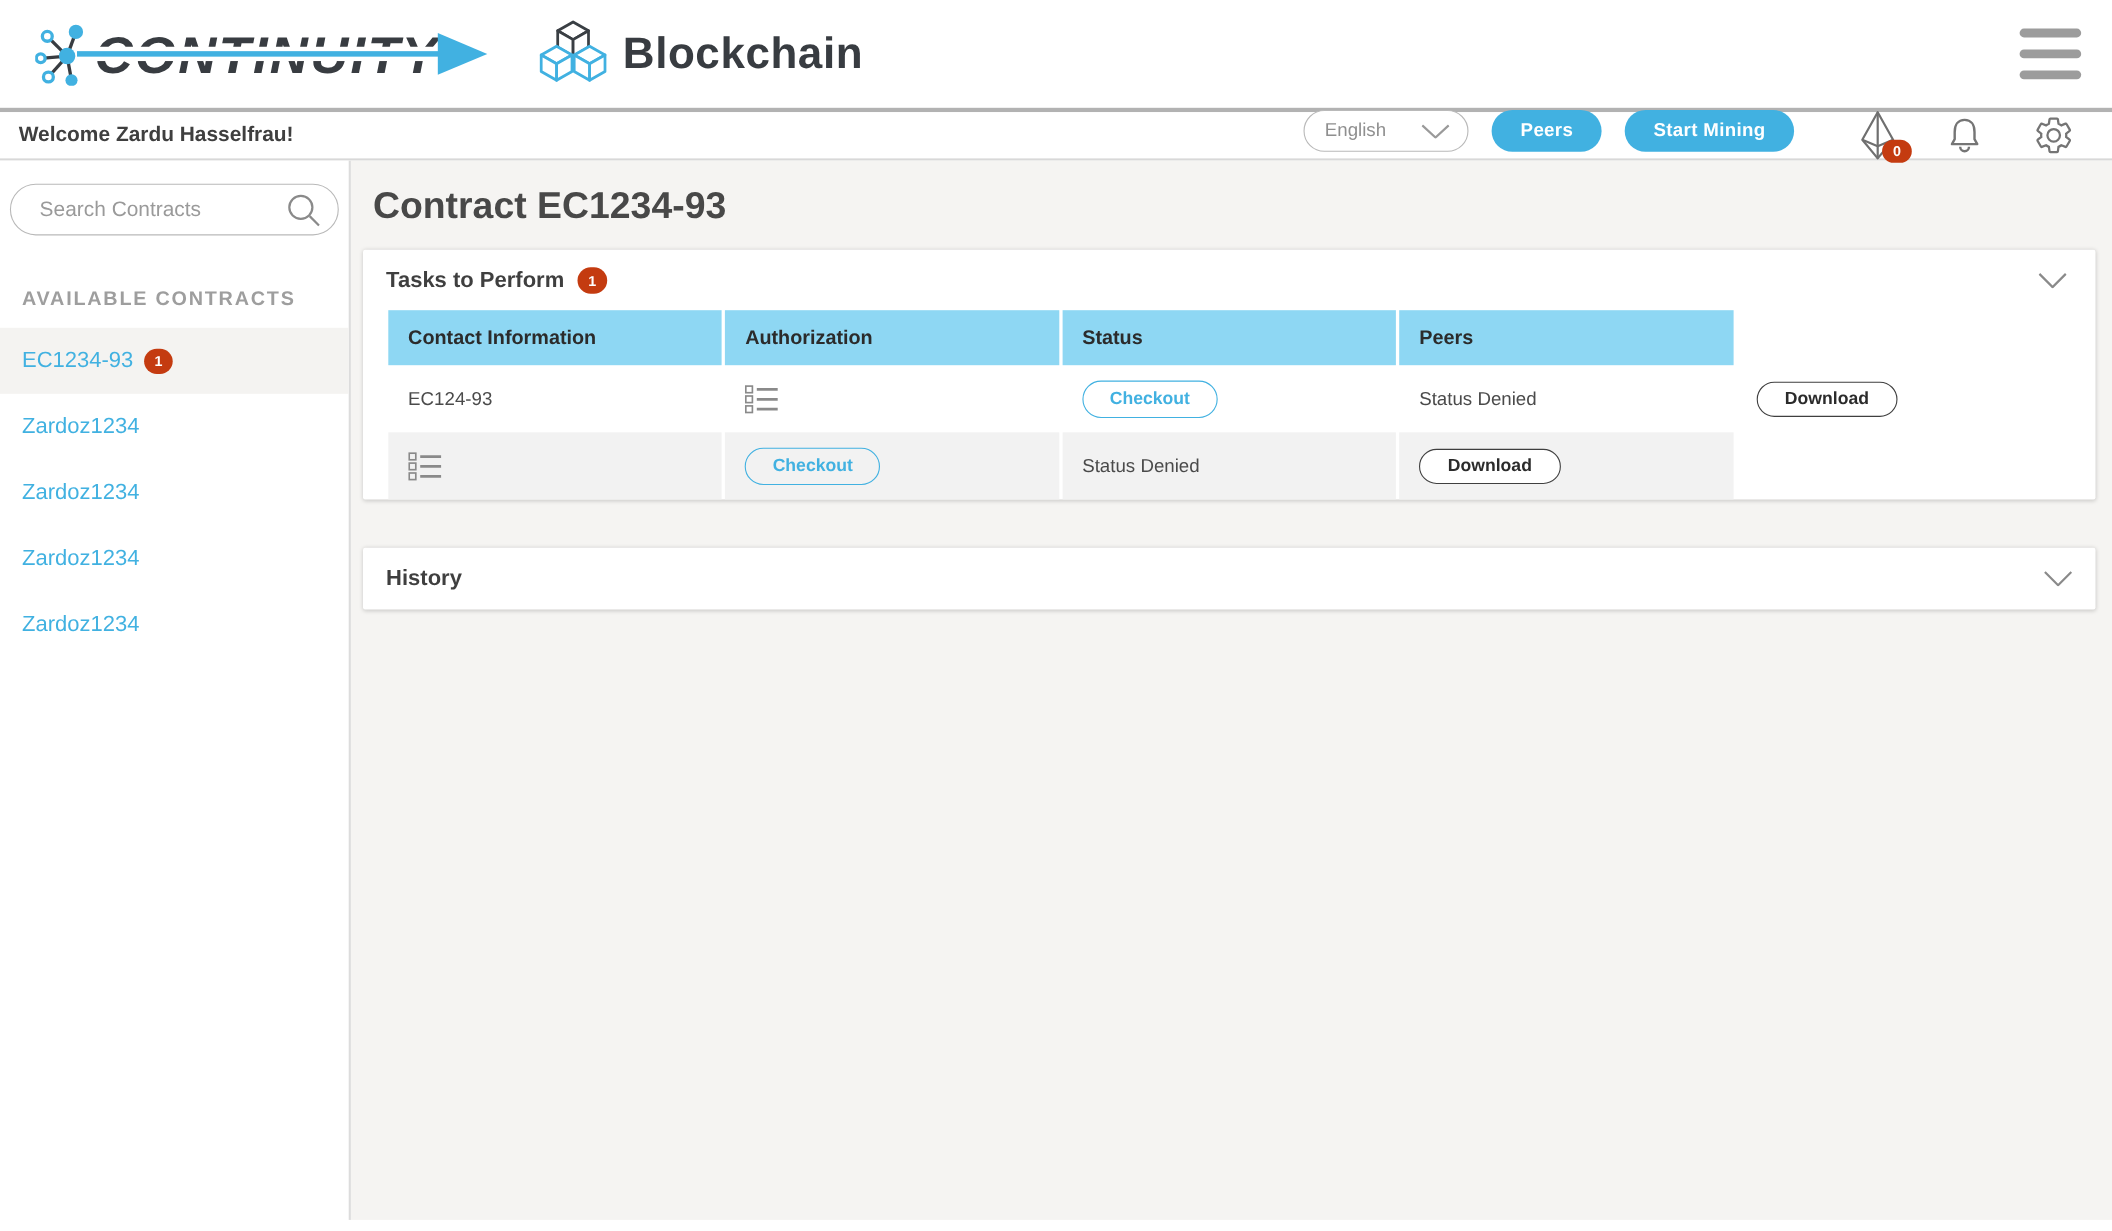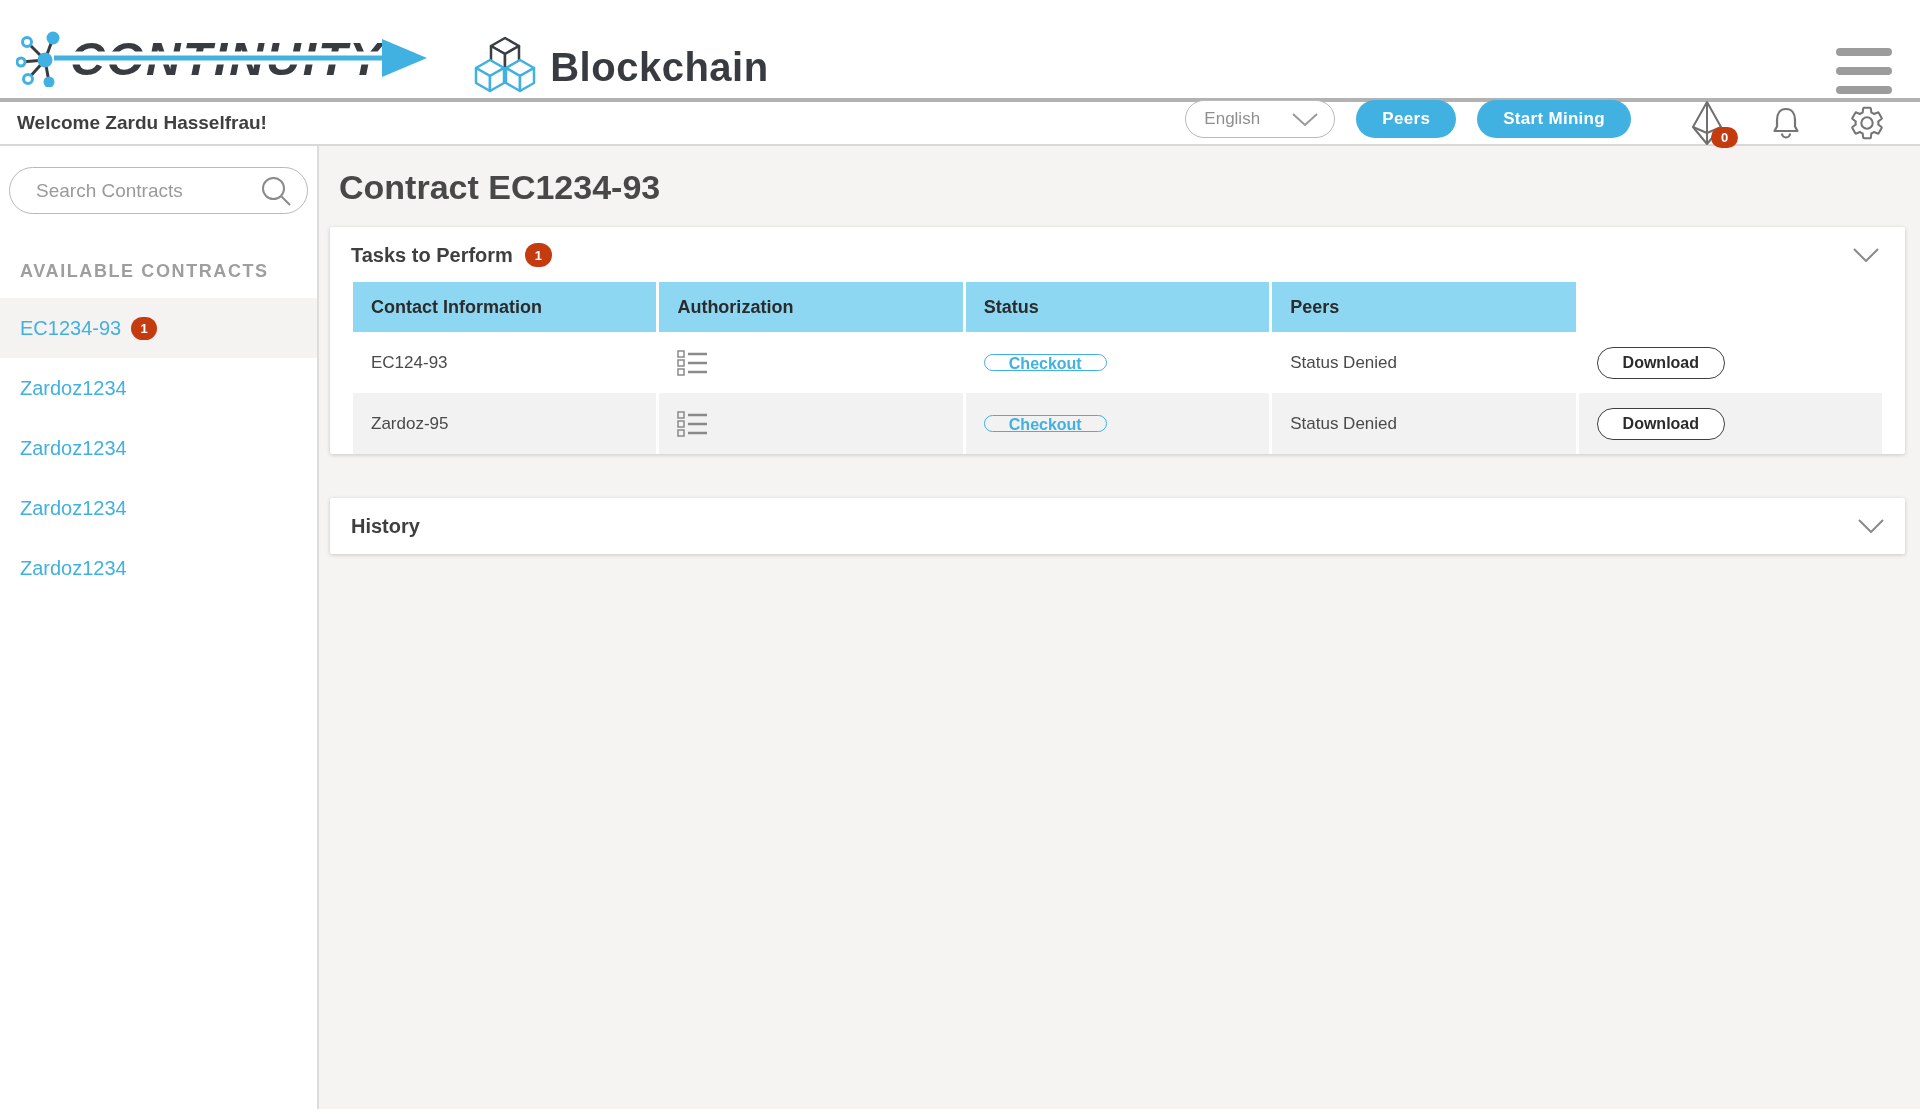--- a/index.html
+++ b/index.html
@@ -1,21 +1,21 @@
 <!DOCTYPE html>
 <html><head>
 <meta charset="utf-8">
 <style>
   * { margin:0; padding:0; box-sizing:border-box; }
   html,body { width:1920px; height:1119px; overflow:hidden; background:#fff;
     font-family:"Liberation Sans", sans-serif; color:#3f3f3f; }
 
   
   .top-header { height:102px; background:#fff; border-bottom:4px solid #b2b2b2;
-    display:flex; align-items:flex-end; padding:0 24px 0 16px; }
+    display:flex; align-items:center; padding:0 24px 0 32px; }
   .logo-continuity { position:relative; display:flex; align-items:center; height:80px; }
   .logo-word { font-size:47px; font-weight:bold; font-style:italic; color:#383c41;
     letter-spacing:2px; margin-left:-4px; position:relative; z-index:1; transform:scaleX(1.02); transform-origin:left; }
   .logo-slice { position:absolute; z-index:2; left:56px; right:-4px; top:50%; height:13px;
     transform:translateY(-50%); background:#fff; }
   .logo-shaft { position:absolute; z-index:3; left:38px; right:-6px; top:50%; height:5px;
     transform:translateY(-50%); background:#41b1e1; }
   .logo-arrowhead { position:absolute; z-index:3; right:-50px; top:50%; transform:translateY(-50%);
     width:0; height:0; border-top:19px solid transparent; border-bottom:19px solid transparent;
     border-left:45px solid #41b1e1; }
@@ -68,21 +68,21 @@
   .chev { margin-left:auto; display:flex; }
   .card.collapsed { height:56px; display:flex; align-items:center; padding:0 21px; cursor:pointer; }
 
   
   .ctable { margin:0 23px 44px 23px; }
   .trow { display:grid; grid-template-columns:repeat(5,1fr); column-gap:3px; }
   .trow .cell { display:flex; align-items:center; padding-left:18px; }
   .thead .cell { background:#8ed7f3; height:50px; font-size:18px; font-weight:bold; color:#2b2b2b; }
   .tbody .cell { height:61px; font-size:17px; color:#4a4a4a; }
   .trow.alt .cell { background:#f2f2f2; }
-  .btn-checkout { height:17px; padding:0 24px; border:1.5px solid #41b1e1; border-radius:17px;
+  .btn-checkout { height:34px; padding:0 24px; border:1.5px solid #41b1e1; border-radius:17px;
     background:transparent; color:#41b1e1; font-size:16px; font-weight:bold; cursor:pointer;
     font-family:"Liberation Sans", sans-serif; }
   .btn-download { height:32px; padding:0 25px; border:1.5px solid #3f3f3f; border-radius:16px;
     background:#fff; color:#2b2b2b; font-size:16px; font-weight:bold; cursor:pointer;
     font-family:"Liberation Sans", sans-serif; }
 </style>
 </head>
 <body>
 
 <header class="top-header">
@@ -244,21 +244,20 @@
           <div class="cell">
             <button class="btn-checkout">Checkout</button>
           </div>
           <div class="cell">Status Denied</div>
           <div class="cell">
             <button class="btn-download">Download</button>
           </div>
         </div>
 
         <div class="trow tbody alt">
-          <div class="cell">Zardoz-95</div>
           <div class="cell">
             <svg width="32" height="28" viewBox="0 0 32 28">
               <g fill="none" stroke="#8a8a8a" stroke-width="1.5">
                 <rect x="1" y="2" width="6" height="6"></rect>
                   <rect x="1" y="11" width="6" height="6"></rect>
                   <rect x="1" y="20" width="6" height="6"></rect>
               </g>
               <g stroke="#8a8a8a" stroke-width="2.5">
                 <line x1="11" y1="5" x2="30" y2="5"></line>
                   <line x1="11" y1="14" x2="30" y2="14"></line>

